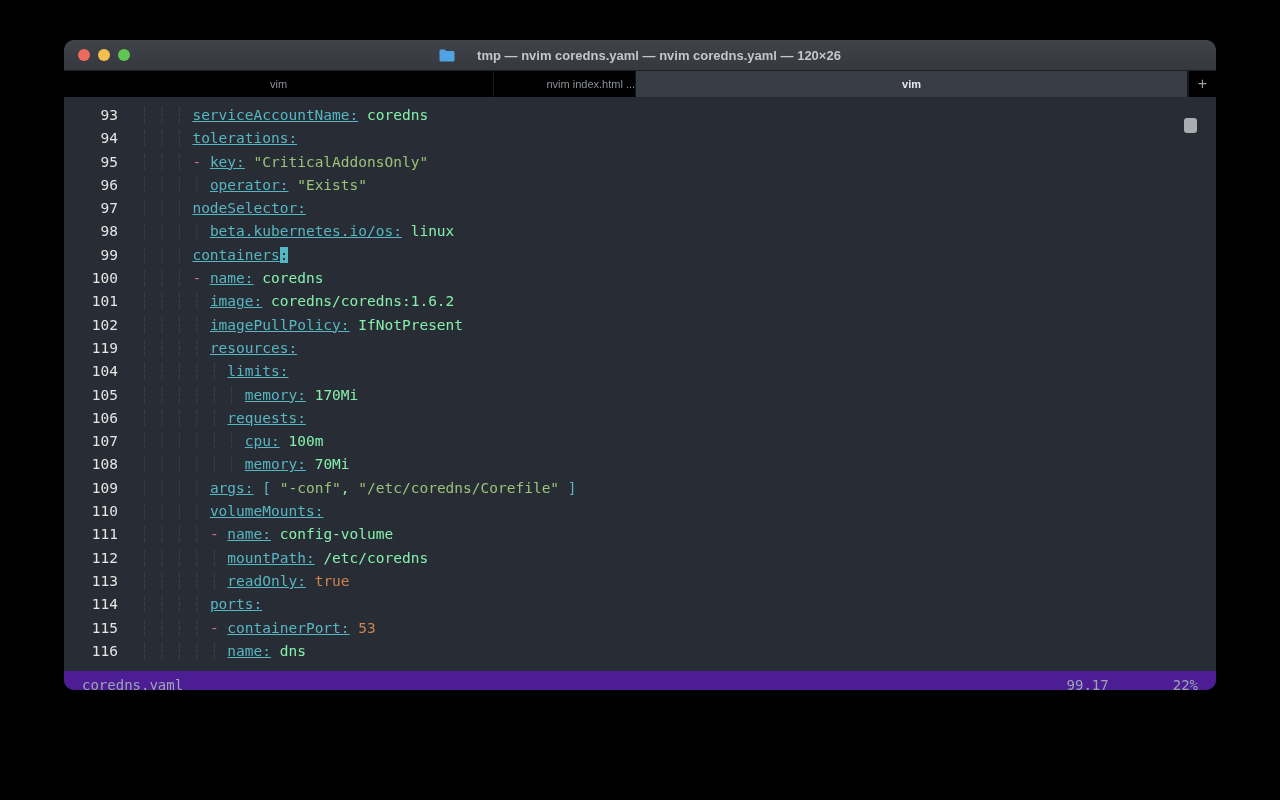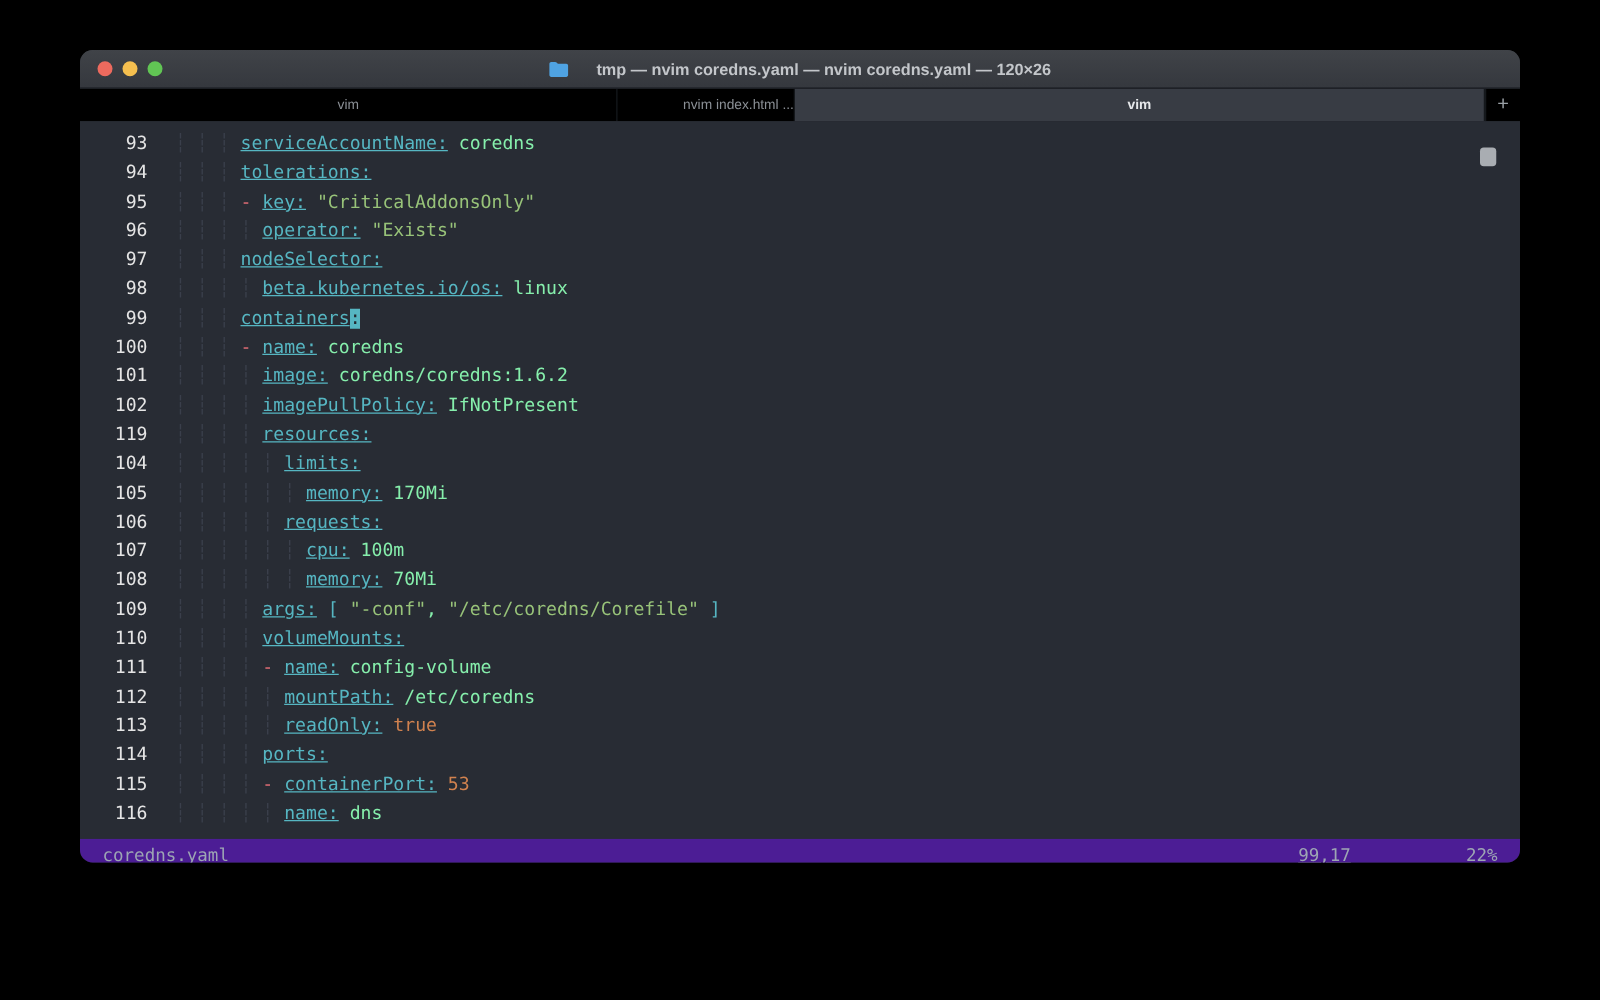--- a/index.html
+++ b/index.html
@@ -41,21 +41,21 @@
   .tok-dash{color:#e06c75;}
   .tok-num{color:#d1824f;}
   .tok-punct{color:#56b6c2;}
   .tok-cursor{background:#56b6c2;color:#23272e;}
   .scroll-thumb{position:absolute;top:21px;right:19px;width:13px;height:15px;background:#a9adb2;border-radius:3px;}
 
   
   .statusbar{height:27px;background:#4c1d95;display:flex;align-items:center;
              font-family:"DejaVu Sans Mono",monospace;font-size:14px;color:#9da5b4;padding:0 18px;}
   .statusbar .spacer{flex:1;}
-  .statusbar .curpos{margin-right:92px;text-decoration:underline;}
+  .statusbar .curpos{margin-right:64px;text-decoration:underline;}
 </style>
 </head>
 <body>
 
 <div class="stage">
   <div class="window">
 
     <div class="titlebar">
       <div class="traffic">
         <span class="light red"></span>

